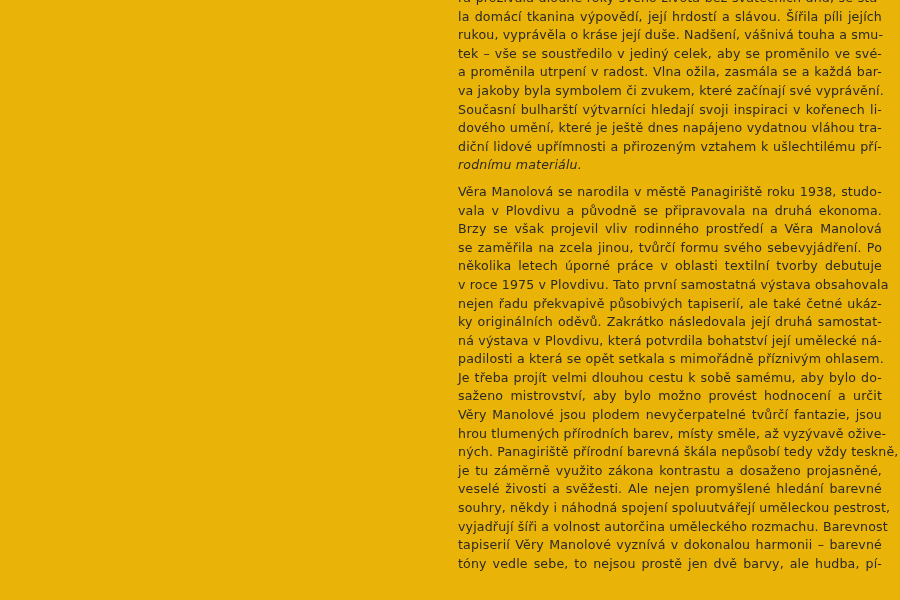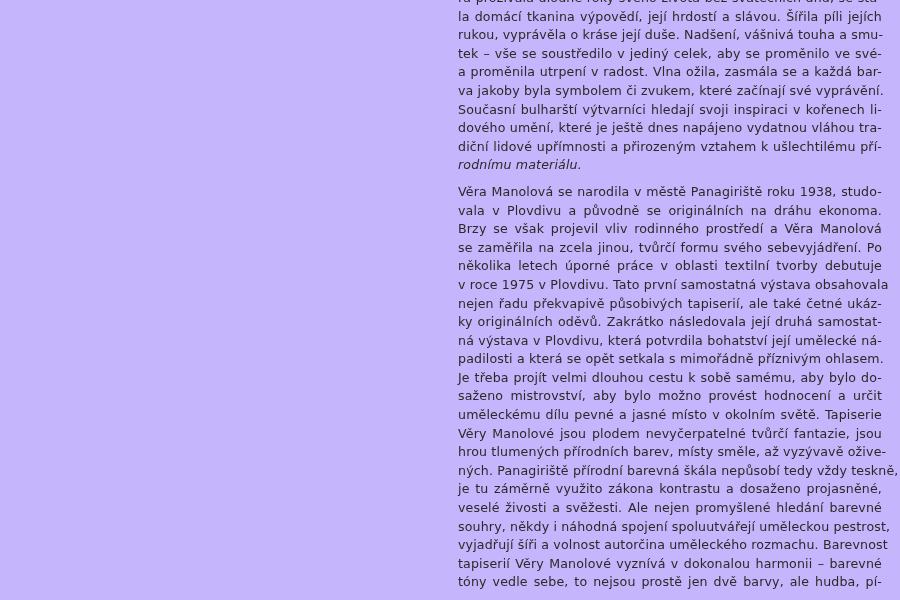--- a/index.html
+++ b/index.html
@@ -2,21 +2,21 @@
 <html><head>
 <meta charset="utf-8">
 <style>
   html, body { margin: 0; padding: 0; }
   body {
     width: 900px; height: 600px; overflow: hidden;
     background: #fdfdf6;
     position: relative;
     font-family: "DejaVu Sans", sans-serif;
   }
-  .page { position: absolute; left: 0; top: 0; width: 900px; height: 600px; background: #c4b5fd; }
+  .page { position: absolute; left: 0; top: 0; width: 900px; height: 600px; background: #eab308; }
   .column {
     position: absolute;
     left: 458px;
     top: -11px;
     width: 424px;
     color: #2b2a26;
     font-size: 12.6px;
     letter-spacing: 0.15px;
   }
   .para { margin: 0; padding: 0; }
@@ -45,32 +45,31 @@
       <span class="line">a proměnila utrpení v radost. Vlna ožila, zasmála se a každá bar-</span>
       <span class="line">va jakoby byla symbolem či zvukem, které začínají své vyprávění.</span>
       <span class="line">Současní bulharští výtvarníci hledají svoji inspiraci v kořenech li-</span>
       <span class="line">dového umění, které je ještě dnes napájeno vydatnou vláhou tra-</span>
       <span class="line">diční lidové upřímnosti a přirozeným vztahem k ušlechtilému pří-</span>
       <span class="line last">rodnímu materiálu.</span>
     </div>
 
     <div class="para">
       <span class="line">Věra Manolová se narodila v městě Panagiriště roku 1938, studo-</span>
-      <span class="line">vala v Plovdivu a původně se originálních na dráhu ekonoma.</span>
+      <span class="line">vala v Plovdivu a původně se připravovala na druhá ekonoma.</span>
       <span class="line">Brzy se však projevil vliv rodinného prostředí a Věra Manolová</span>
       <span class="line">se zaměřila na zcela jinou, tvůrčí formu svého sebevyjádření. Po</span>
       <span class="line">několika letech úporné práce v oblasti textilní tvorby debutuje</span>
       <span class="line">v roce 1975 v Plovdivu. Tato první samostatná výstava obsahovala</span>
       <span class="line">nejen řadu překvapivě působivých tapiserií, ale také četné ukáz-</span>
       <span class="line">ky originálních oděvů. Zakrátko následovala její druhá samostat-</span>
       <span class="line">ná výstava v Plovdivu, která potvrdila bohatství její umělecké ná-</span>
       <span class="line">padilosti a která se opět setkala s mimořádně příznivým ohlasem.</span>
       <span class="line">Je třeba projít velmi dlouhou cestu k sobě samému, aby bylo do-</span>
       <span class="line">saženo mistrovství, aby bylo možno provést hodnocení a určit</span>
-      <span class="line">uměleckému dílu pevné a jasné místo v okolním světě. Tapiserie</span>
       <span class="line">Věry Manolové jsou plodem nevyčerpatelné tvůrčí fantazie, jsou</span>
       <span class="line">hrou tlumených přírodních barev, místy směle, až vyzývavě ožive-</span>
       <span class="line">ných. Panagiriště přírodní barevná škála nepůsobí tedy vždy teskně,</span>
       <span class="line">je tu záměrně využito zákona kontrastu a dosaženo projasněné,</span>
       <span class="line">veselé živosti a svěžesti. Ale nejen promyšlené hledání barevné</span>
       <span class="line">souhry, někdy i náhodná spojení spoluutvářejí uměleckou pestrost,</span>
       <span class="line">vyjadřují šíři a volnost autorčina uměleckého rozmachu. Barevnost</span>
       <span class="line">tapiserií Věry Manolové vyznívá v dokonalou harmonii – barevné</span>
       <span class="line">tóny vedle sebe, to nejsou prostě jen dvě barvy, ale hudba, pí-</span>
 

